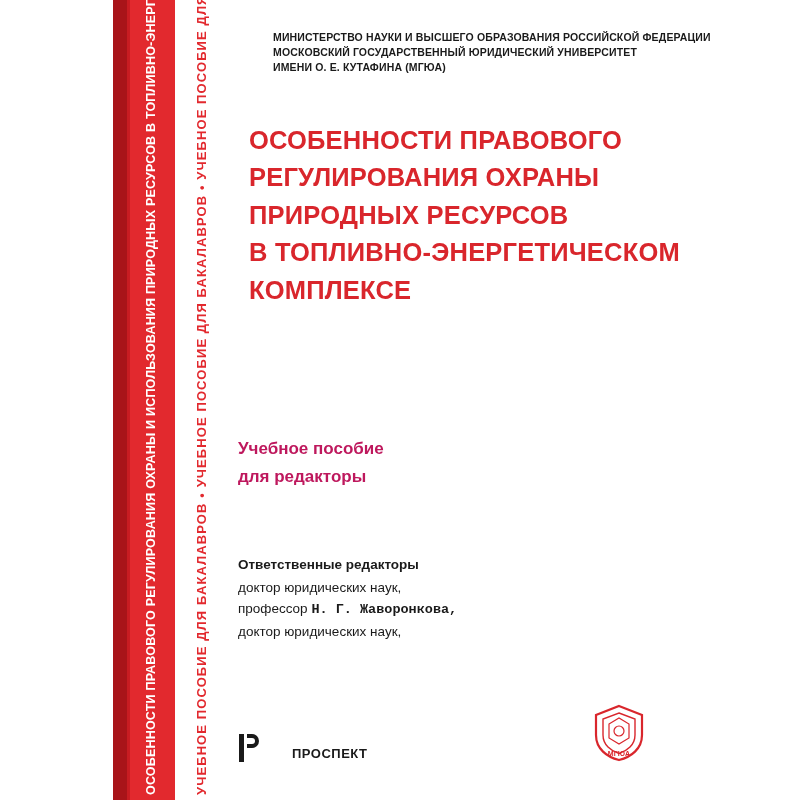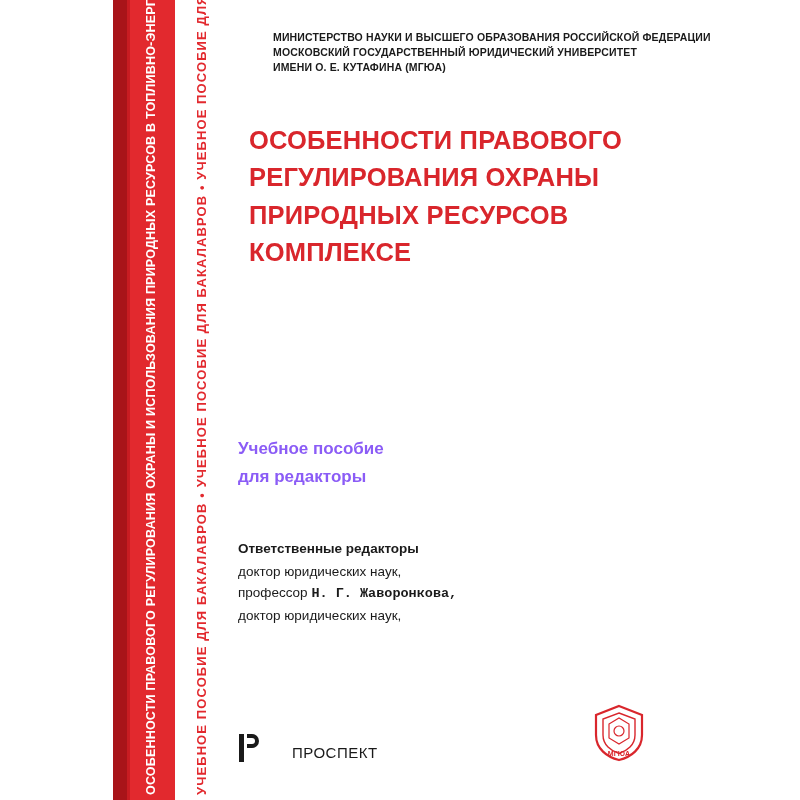--- a/index.html
+++ b/index.html
@@ -142,39 +142,40 @@
     white-space: nowrap;
   }
 
   .subtitle-block {
     position: absolute;
     left: 11px;
     top: 435px;
     width: 420px;
   }
   .subtitle-line {
-    color: #8b5cf6;
+    color: #be185d;
     font-size: 17px;
     font-weight: bold;
     line-height: 1.62;
     white-space: nowrap;
   }
 
   .editors-block {
     position: absolute;
     left: 11px;
     top: 538px;
     width: 430px;
     color: #1a1a1a;
     font-size: 13.5px;
     line-height: 1.57;
   }
   .editors-heading {
     font-weight: bold;
     margin-bottom: 2px;
+    margin-top: 16px;
   }
   .editors-block .nm { font-weight: bold; font-family: Liberation Mono, monospace; }
 
   
   .logo-row {
     position: absolute;
     left: 0;
     bottom: 34px;
     width: 573px;
     height: 70px;
@@ -203,22 +204,22 @@
     content: "";
     position: absolute;
     left: 8px; top: 0;
     width: 12px; height: 14px;
     border: 4px solid #1a1a1a;
     border-left: none;
     border-radius: 0 9px 9px 0;
     box-sizing: border-box;
   }
   .prospekt-name {
-    font-size: 15px;
-    font-weight: normal;
+    font-size: 13px;
+    font-weight: bold;
     letter-spacing: 0.5px;
     color: #1a1a1a;
     padding-bottom: 1px;
     padding-left: 28px;
   }
 
   .mgua-logo {
     position: absolute;
     right: 150px;
     bottom: 0;
@@ -267,20 +268,21 @@
     <div class="publisher-block">
       <div>МИНИСТЕРСТВО НАУКИ И ВЫСШЕГО ОБРАЗОВАНИЯ РОССИЙСКОЙ ФЕДЕРАЦИИ</div>
       <div>МОСКОВСКИЙ ГОСУДАРСТВЕННЫЙ ЮРИДИЧЕСКИЙ УНИВЕРСИТЕТ</div>
       <div>ИМЕНИ О. Е. КУТАФИНА (МГЮА)</div>
     </div>
 
     <div class="title-block">
       <div class="title-line">ОСОБЕННОСТИ ПРАВОВОГО</div>
       <div class="title-line">РЕГУЛИРОВАНИЯ ОХРАНЫ</div>
       <div class="title-line">ПРИРОДНЫХ РЕСУРСОВ</div>
+      <div class="title-line">В ТОПЛИВНО-ЭНЕРГЕТИЧЕСКОМ</div>
       <div class="title-line">КОМПЛЕКСЕ</div>
     </div>
 
     <div class="subtitle-block">
       <div class="subtitle-line">Учебное пособие</div>
       <div class="subtitle-line">для редакторы</div>
     </div>
 
     <div class="editors-block">
       <div class="editors-heading">Ответственные редакторы</div>

